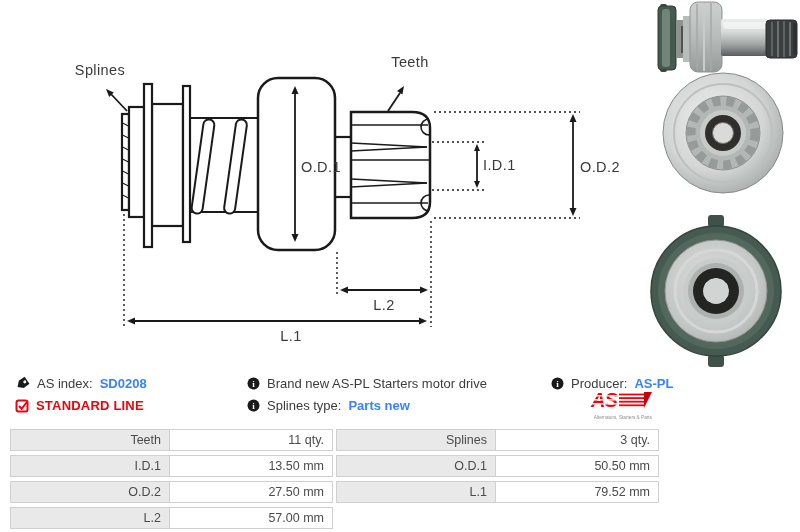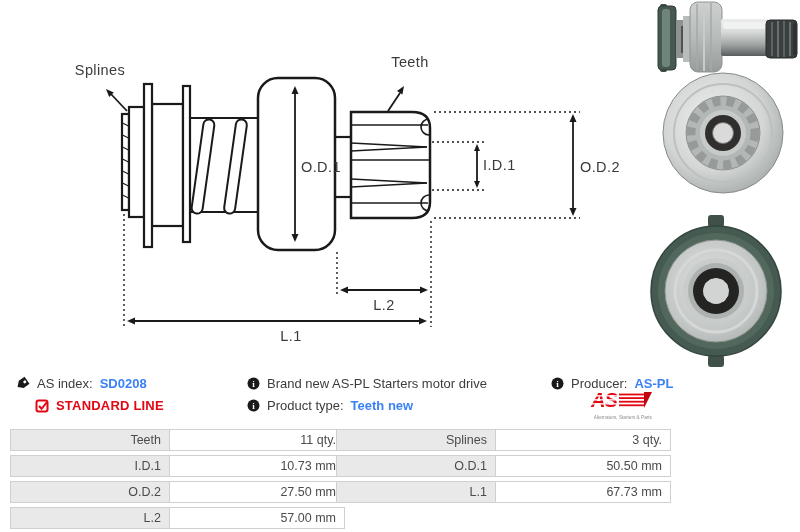--- a/index.html
+++ b/index.html
@@ -21,21 +21,21 @@
 
   
   #as-logo{position:absolute;left:586px;top:390px;width:70px;text-align:center;}
   #as-logo .tagline{font-size:6px;color:#8d8d8d;white-space:nowrap;transform:scaleX(.78);transform-origin:center;margin-top:0px;}
 
   
   table.spec{position:absolute;top:425px;border-collapse:separate;border-spacing:0 4px;font-size:12.5px;color:#4b4b4b;}
   #spec-left{left:10px;}
   #spec-right{left:336px;}
   table.spec th{background:#e9e9e9;border:1px solid #d0d0d0;font-weight:normal;text-align:right;width:150px;padding:0 8px 0 0;height:20px;}
-  table.spec td{background:#fff;border:1px solid #d0d0d0;border-left:none;text-align:right;width:150px;padding:0 8px 0 16px;height:20px;}
+  table.spec td{background:#fff;border:1px solid #d0d0d0;border-left:none;text-align:right;width:150px;padding:0 8px 0 4px;height:20px;}
 </style>
 </head>
 <body>
 
 <div id="page">
 
   <svg id="drawing" width="640" height="370" viewBox="0 0 640 370">
     <g stroke="#1a1a1a" fill="none" stroke-width="2.2">
 
       <g stroke-width="1.4" stroke-dasharray="2 3">
@@ -217,21 +217,21 @@
           <g transform="rotate(-35 7.5 7.5)">
         <path d="M1.5,7.5 L6,3.2 H13 V11.8 H6 Z" fill="#1a1a1a"></path>
         <circle cx="10.3" cy="7.5" r="1.5" fill="#fff"></circle>
           </g>
         </svg>
     </span>
     <span>AS index:</span>
     <span class="b">SD0208</span>
   </div>
 
-  <div class="info-item" style="left:15px;top:398px;margin-left:20px;">
+  <div class="info-item" style="left:15px;top:398px;">
     <span class="ico">
       <svg width="14" height="14" viewBox="0 0 14 14">
         <rect x="1.5" y="1.5" width="11" height="11" rx="2" fill="none" stroke="#e30613" stroke-width="2"></rect>
         <path d="M4,7 l2.6,2.8 L12,3" fill="none" stroke="#e30613" stroke-width="2"></path>
         </svg>
     </span>
     <span class="red">STANDARD LINE</span>
   </div>
 
   <div class="info-item" style="left:247px;top:376px;">
@@ -244,22 +244,22 @@
     <span>Brand new AS-PL Starters motor drive</span>
   </div>
 
   <div class="info-item" style="left:247px;top:398px;">
     <span class="ico">
       <svg width="13" height="13" viewBox="0 0 13 13">
           <circle cx="6.5" cy="6.5" r="6" fill="#1a1a1a"></circle>
         <text x="6.5" y="9.6" text-anchor="middle" font-size="9" font-weight="bold" fill="#fff" font-family="Liberation Serif,serif">i</text>
         </svg>
     </span>
-    <span>Product type:</span>
-    <span class="b">Teeth new</span>
+    <span>Splines type:</span>
+    <span class="b">Parts new</span>
   </div>
 
   <div class="info-item" style="left:551px;top:376px;">
     <span class="ico">
       <svg width="13" height="13" viewBox="0 0 13 13">
           <circle cx="6.5" cy="6.5" r="6" fill="#1a1a1a"></circle>
         <text x="6.5" y="9.6" text-anchor="middle" font-size="9" font-weight="bold" fill="#fff" font-family="Liberation Serif,serif">i</text>
         </svg>
     </span>
     <span>Producer:</span>
@@ -284,21 +284,21 @@
   </div>
 
   <table class="spec" id="spec-left">
     <tbody>
         <tr>
       <th>Teeth</th>
       <td>11 qty.</td>
         </tr>
     <tr>
       <th>I.D.1</th>
-      <td>10.73 mm</td>
+      <td>13.50 mm</td>
         </tr>
     <tr>
       <th>O.D.2</th>
       <td>27.50 mm</td>
         </tr>
     <tr>
       <th>L.2</th>
       <td>57.00 mm</td>
         </tr>
   </tbody>
@@ -309,18 +309,18 @@
         <tr>
       <th>Splines</th>
       <td>3 qty.</td>
         </tr>
     <tr>
       <th>O.D.1</th>
       <td>50.50 mm</td>
         </tr>
     <tr>
       <th>L.1</th>
-      <td>67.73 mm</td>
+      <td>79.52 mm</td>
         </tr>
   </tbody>
     </table>
 
 </div>
 
 </body></html>

